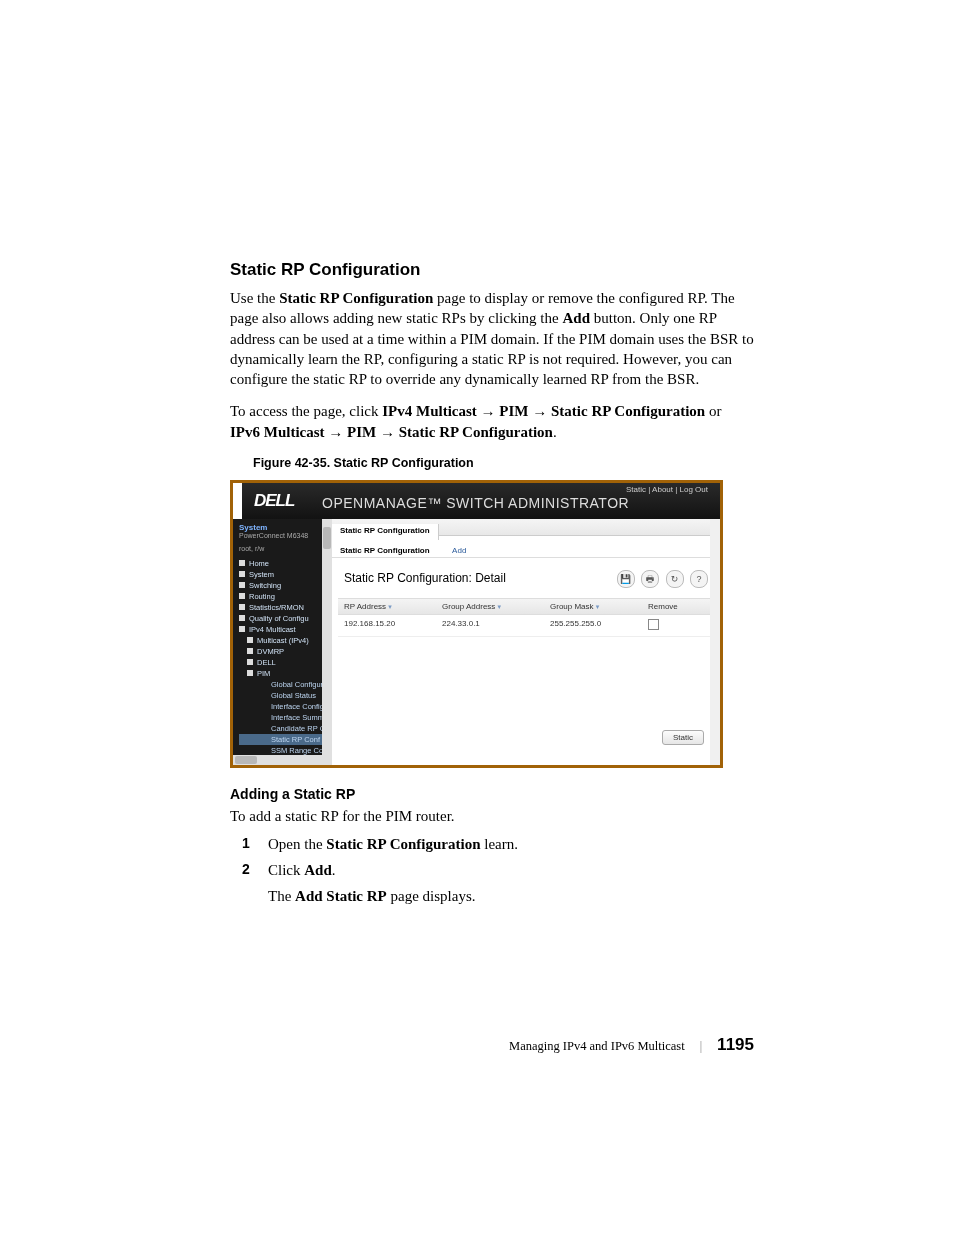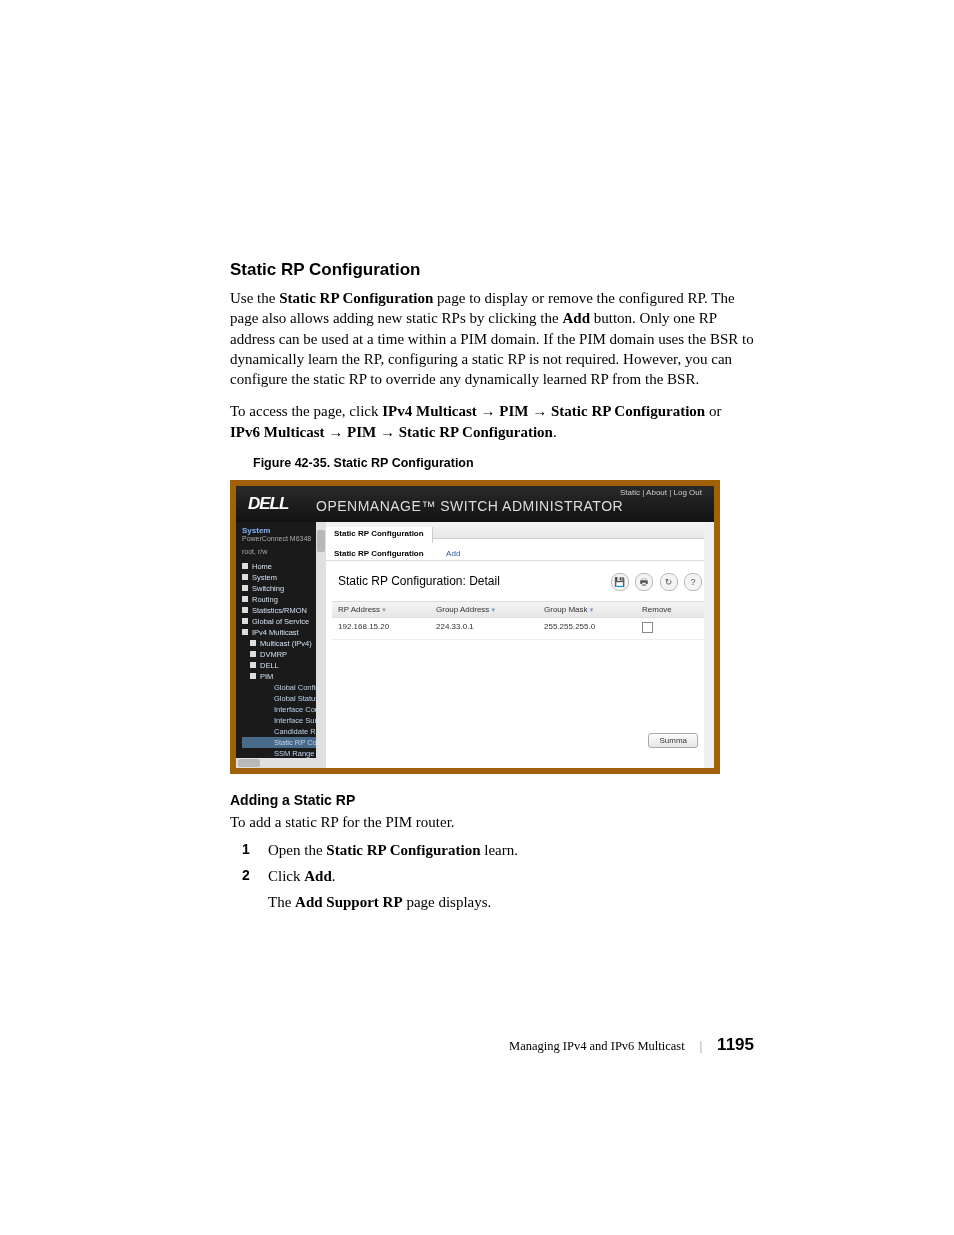--- a/index.html
+++ b/index.html
@@ -7,21 +7,21 @@
   h2.section{font-family:Arial,Helvetica,sans-serif;font-weight:bold;font-size:17px;margin:0 0 8px 0;}
   p.body{font-size:15px;line-height:1.35;margin:0 0 12px 0;}
   .bold{font-weight:bold;}
   .caption{font-family:Arial,Helvetica,sans-serif;font-weight:bold;font-size:12.5px;margin:14px 0 10px 16px;padding-left:7px;}
   .sub{font-family:Arial,Helvetica,sans-serif;font-weight:bold;font-size:14px;margin:18px 0 4px 0;}
   ol.steps{list-style:none;padding:0;margin:6px 0 0 0;}
   ol.steps li{position:relative;padding-left:38px;font-size:15px;line-height:1.6;margin-bottom:2px;}
   ol.steps li .num{position:absolute;left:12px;top:0;font-family:Arial,Helvetica,sans-serif;font-weight:bold;font-size:14px;}
   .step-extra{padding-left:38px;font-size:15px;line-height:1.6;}
   
-  .shot{width:478px;height:282px;border:6px solid #a16207;position:relative;overflow:hidden;font-family:Arial,Helvetica,sans-serif;background:#fff;margin-bottom:4px;}
+  .shot{width:478px;height:282px;border:3px solid #a16207;position:relative;overflow:hidden;font-family:Arial,Helvetica,sans-serif;background:#fff;margin-bottom:4px;padding-left:9px;}
   .shot-top{height:36px;background:linear-gradient(#2a2a2a,#121212);color:#eee;position:relative;}
   .logo{position:absolute;left:12px;top:8px;font-style:italic;font-weight:bold;font-size:17px;letter-spacing:-1px;color:#fff;}
   .app-name{position:absolute;left:80px;top:12px;font-size:14px;letter-spacing:0.5px;color:#ddd;}
   .toplinks{position:absolute;right:12px;top:2px;font-size:8px;color:#ccc;}
   .shot-body{position:absolute;top:36px;bottom:0;left:0;right:0;display:flex;}
   .side{width:108px;background:#1a1a1a;color:#cfe0f3;font-size:7.5px;box-sizing:border-box;padding:4px 0 0 6px;position:relative;overflow:hidden;}
   .side .sys{color:#7fb4ff;font-weight:bold;font-size:8px;}
   .side .dev{color:#aaa;font-size:7px;margin-bottom:6px;}
   .side ul{list-style:none;padding:0;margin:0;}
   .side li{white-space:nowrap;padding:1px 0;position:relative;padding-left:10px;}
@@ -89,21 +89,21 @@
     <div class="side">
       <div class="sys">System</div>
       <div class="dev">PowerConnect M6348</div>
       <div class="dev">root, r/w</div>
       <ul>
         <li>Home</li>
         <li>System</li>
         <li>Switching</li>
         <li>Routing</li>
         <li>Statistics/RMON</li>
-        <li>Global of Service</li>
+        <li>Quality of Configu</li>
         <li>IPv4 Multicast</li>
         <li class="sub1">Multicast (IPv4)</li>
         <li class="sub1">DVMRP</li>
         <li class="sub1">DELL</li>
         <li class="sub1">PIM</li>
         <li class="sub2 noicon">Global Configura</li>
         <li class="sub2 noicon">Global Status</li>
         <li class="sub2 noicon">Interface Configu</li>
         <li class="sub2 noicon">Interface Summa</li>
         <li class="sub2 noicon">Candidate RP C</li>
@@ -137,41 +137,41 @@
         <div class="c2"><span>Group Address</span> <span class="sort">▾</span></div>
         <div class="c3"><span>Group Mask</span> <span class="sort">▾</span></div>
         <div class="c4">Remove</div>
       </div>
       <div class="tbl-row">
         <div class="c1">192.168.15.20</div>
         <div class="c2">224.33.0.1</div>
         <div class="c3">255.255.255.0</div>
         <div class="c4"><span class="chk"></span></div>
       </div>
-      <div class="apply">Summa</div>
+      <div class="apply">Static</div>
       <div class="main-scroll"></div>
     </div>
   </div>
 </div>
 
 <div class="sub">Adding a Static RP</div>
 <p class="body" style="margin-bottom:4px;">To add a static RP for the PIM router.</p>
 
 <ol class="steps">
   <li>
     <span class="num">1</span>
     <span>Open the </span><span class="bold">Static RP Configuration</span><span> learn.</span>
   </li>
   <li>
     <span class="num">2</span>
     <span>Click </span><span class="bold">Add</span><span>.</span>
   </li>
 </ol>
 <div class="step-extra">
-  <span>The </span><span class="bold">Add Support RP</span><span> page displays.</span>
+  <span>The </span><span class="bold">Add Static RP</span><span> page displays.</span>
 </div>
 
 <div class="footer">
   <span class="ftxt">Managing IPv4 and IPv6 Multicast</span>
   <span class="sep">|</span>
   <span class="pnum">1195</span>
 </div>
 
 </div>
 

